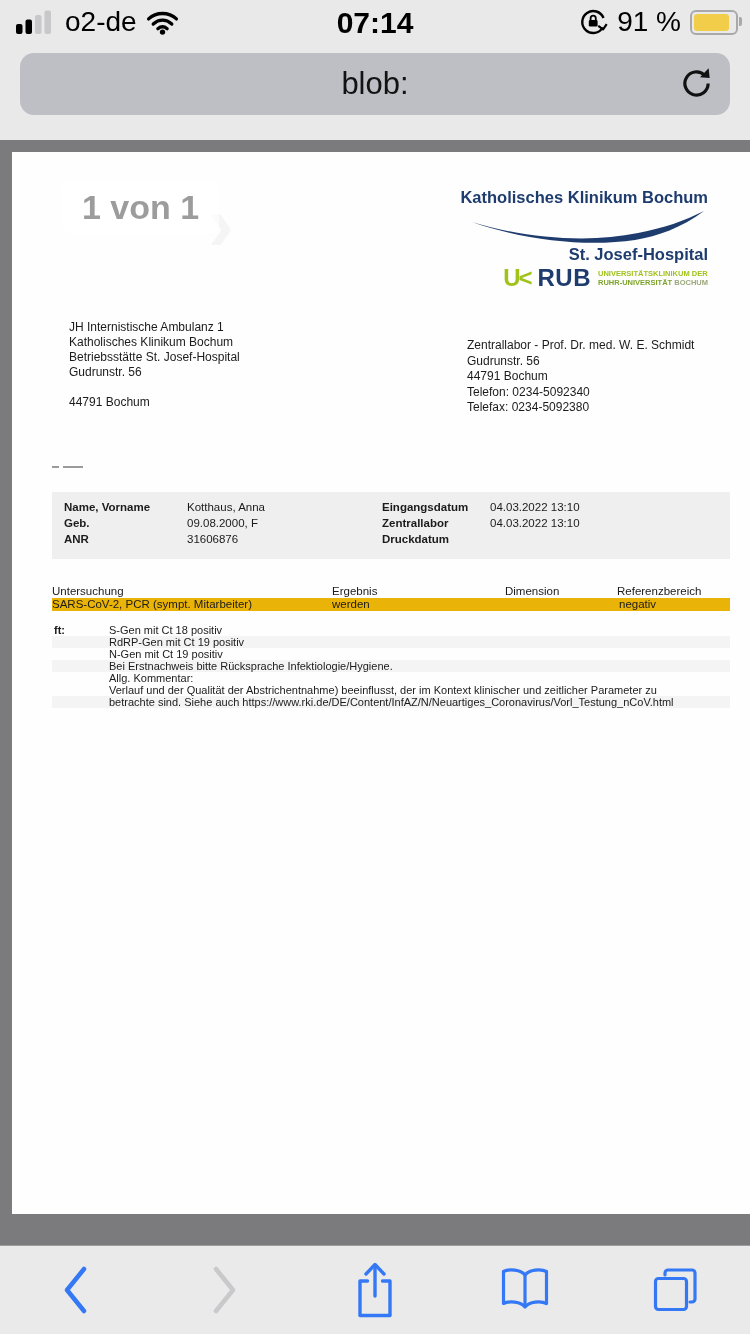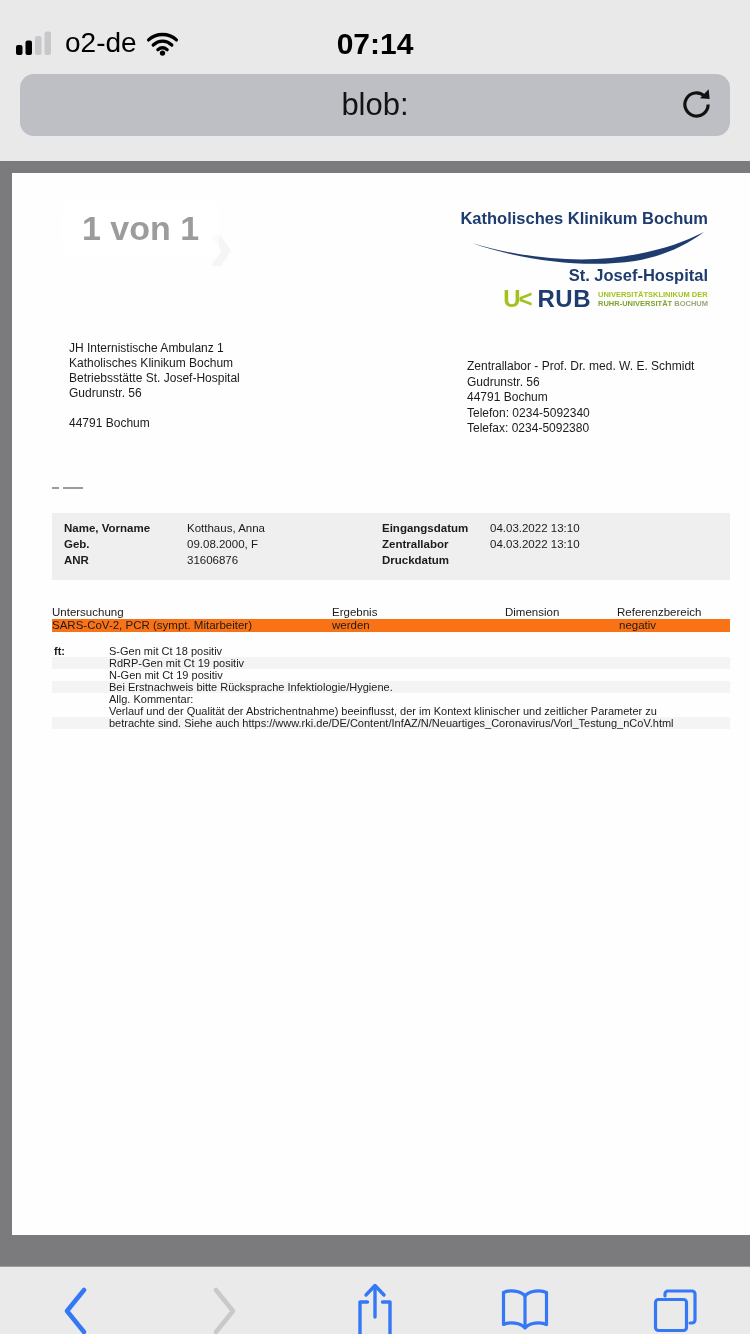--- a/index.html
+++ b/index.html
@@ -2,21 +2,21 @@
 <html><head>
 <meta charset="utf-8">
 <style>
   html,body{margin:0;padding:0;}
   body{
     width:750px;height:1334px;overflow:hidden;position:relative;
     font-family:"Liberation Sans", sans-serif;background:#e9e9ea;
     -webkit-font-smoothing:antialiased;
   }
   
-  .status-bar{height:44px;background:#e9e9ea;position:relative;margin-top:21px;}
+  .status-bar{height:44px;background:#e9e9ea;position:relative;}
   .sb-left{position:absolute;left:16px;top:0;height:44px;display:flex;align-items:center;gap:9px;}
   .carrier{font-size:28px;color:#000;}
   .sb-time{position:absolute;left:0;right:0;top:0;text-align:center;line-height:46px;font-size:30px;font-weight:600;color:#000;}
   .sb-right{position:absolute;right:12px;top:0;height:44px;display:flex;align-items:center;gap:9px;}
   .pct{font-size:28px;color:#000;}
   .battery{width:44px;height:21px;border:2px solid #a9a9ab;border-radius:6px;position:relative;}
   .battery-fill{position:absolute;left:2px;top:2px;bottom:2px;width:35px;background:#f2cd49;border-radius:3px;}
   .battery-tip{position:absolute;right:-6px;top:5px;width:3px;height:9px;background:#a9a9ab;border-radius:0 2px 2px 0;}
   
   .url-area{height:96px;background:#e9e9ea;position:relative;}
@@ -54,21 +54,21 @@
   .patient-box{position:absolute;left:40px;top:340px;width:678px;height:67px;background:#efeff0;font-size:11.5px;}
   .pb-cell{position:absolute;white-space:nowrap;}
   .pb-label{font-weight:700;}
   .pb-r0{top:9px;}.pb-r1{top:25px;}.pb-r2{top:41px;}
   .pb-lx{left:12px;}.pb-lv{left:95px;padding-left:40px;}.pb-rx{left:330px;}.pb-rv{left:438px;}
   
   .results{position:absolute;left:40px;top:433px;width:678px;font-size:11.5px;}
   .res-cell{position:absolute;white-space:nowrap;}
   .rc1{left:0;}.rc2{left:280px;}.rc3{left:453px;}.rc4{left:565px;}
   .res-head{position:relative;height:13px;}
-  .res-row{position:relative;height:13px;background:#f97316;}
+  .res-row{position:relative;height:13px;background:#eab308;}
   .res-row .rc4{left:567px;}
   
   .fnote{position:absolute;left:40px;top:472px;width:678px;font-size:11px;}
   .fn-row{position:relative;height:12px;line-height:12px;white-space:nowrap;}
   .fn-row.alt{background:#f4f4f5;}
   .fn-label{position:absolute;left:2px;font-weight:700;}
   .fn-text{position:absolute;left:57px;}
   
   .toolbar{height:89px;background:#eaeaeb;border-top:1px solid #9e9ea0;box-sizing:border-box;display:flex;align-items:center;justify-content:space-around;}
   .tb-btn{width:72px;height:72px;display:flex;align-items:center;justify-content:center;background:none;border:none;padding:0;}
@@ -86,20 +86,33 @@
     </svg>
     <span class="carrier">o2-de</span>
     <svg width="33" height="25" viewBox="0 0 32 24">
       <path d="M2.5 8.5 C10 1.5 22 1.5 29.5 8.5" fill="none" stroke="#000" stroke-width="3.2" stroke-linecap="round"></path>
       <path d="M7 13.5 C12.5 8.5 19.5 8.5 25 13.5" fill="none" stroke="#000" stroke-width="3.2" stroke-linecap="round"></path>
       <path d="M11.5 18 C14.5 15.5 17.5 15.5 20.5 18" fill="none" stroke="#000" stroke-width="3.2" stroke-linecap="round"></path>
       <circle cx="16" cy="21.3" r="2.6" fill="#000"></circle>
     </svg>
   </div>
   <div class="sb-time">07:14</div>
+  <div class="sb-right">
+    <svg width="30" height="30" viewBox="0 0 30 30">
+      <path d="M24.8 20.5 A11 11 0 1 1 25.5 11" fill="none" stroke="#000" stroke-width="2.4"></path>
+      <path d="M28.7 17.2 l-3.6 5.2 -4.8-3.6" fill="none" stroke="#000" stroke-width="2.2" stroke-linejoin="round"></path>
+      <path d="M12.6 13.2 v-2 a2.6 2.6 0 0 1 5.2 0 v2" fill="none" stroke="#000" stroke-width="1.8"></path>
+      <rect x="10.8" y="13" width="8.8" height="6.6" rx="1.4" fill="#000"></rect>
+    </svg>
+    <span class="pct">91 %</span>
+    <div class="battery">
+      <div class="battery-fill"></div>
+      <div class="battery-tip"></div>
+    </div>
+  </div>
 </div>
 
 <div class="url-area">
   <div class="url-pill">
     <div class="url-text">blob:</div>
     <button class="reload-btn">
       <svg width="37" height="37" viewBox="0 0 36 36">
         <path d="M29.3 18 a11.3 11.3 0 1 1 -3.4-8.1" fill="none" stroke="#111" stroke-width="3.1"></path>
         <path d="M29.8 3.2 l1 9.4 -9.4-0.8 z" fill="#111"></path>
       </svg>

